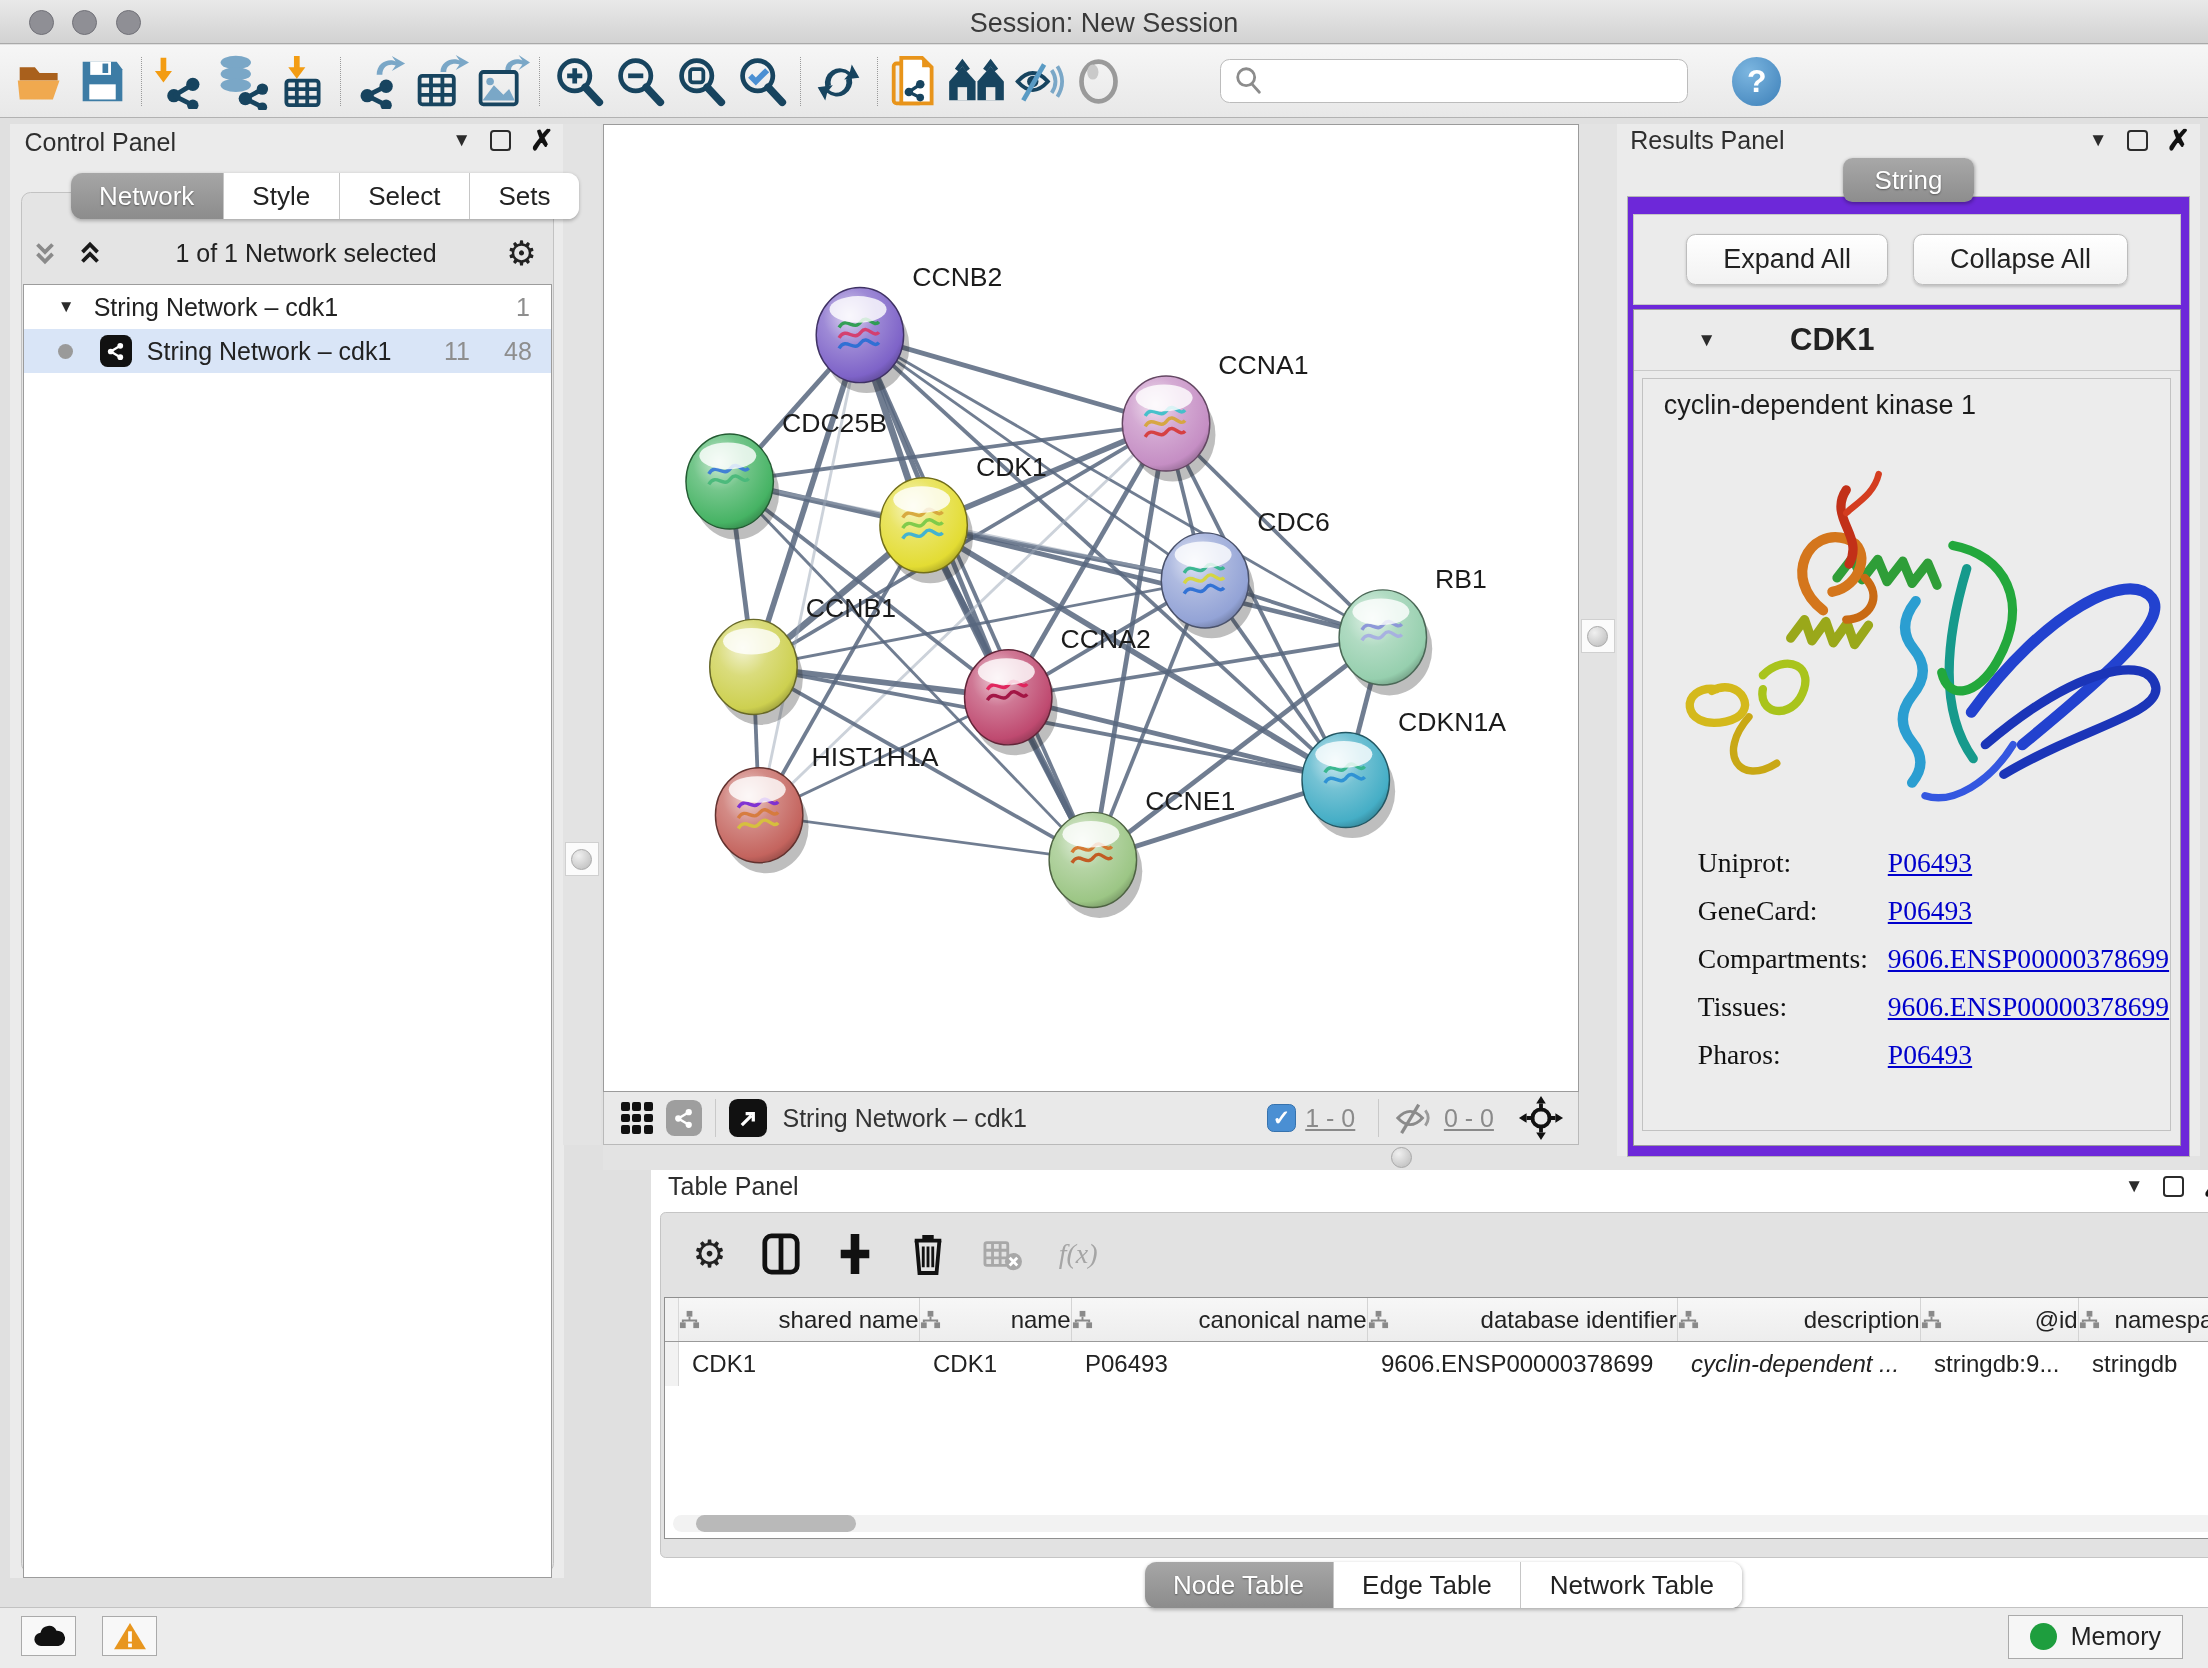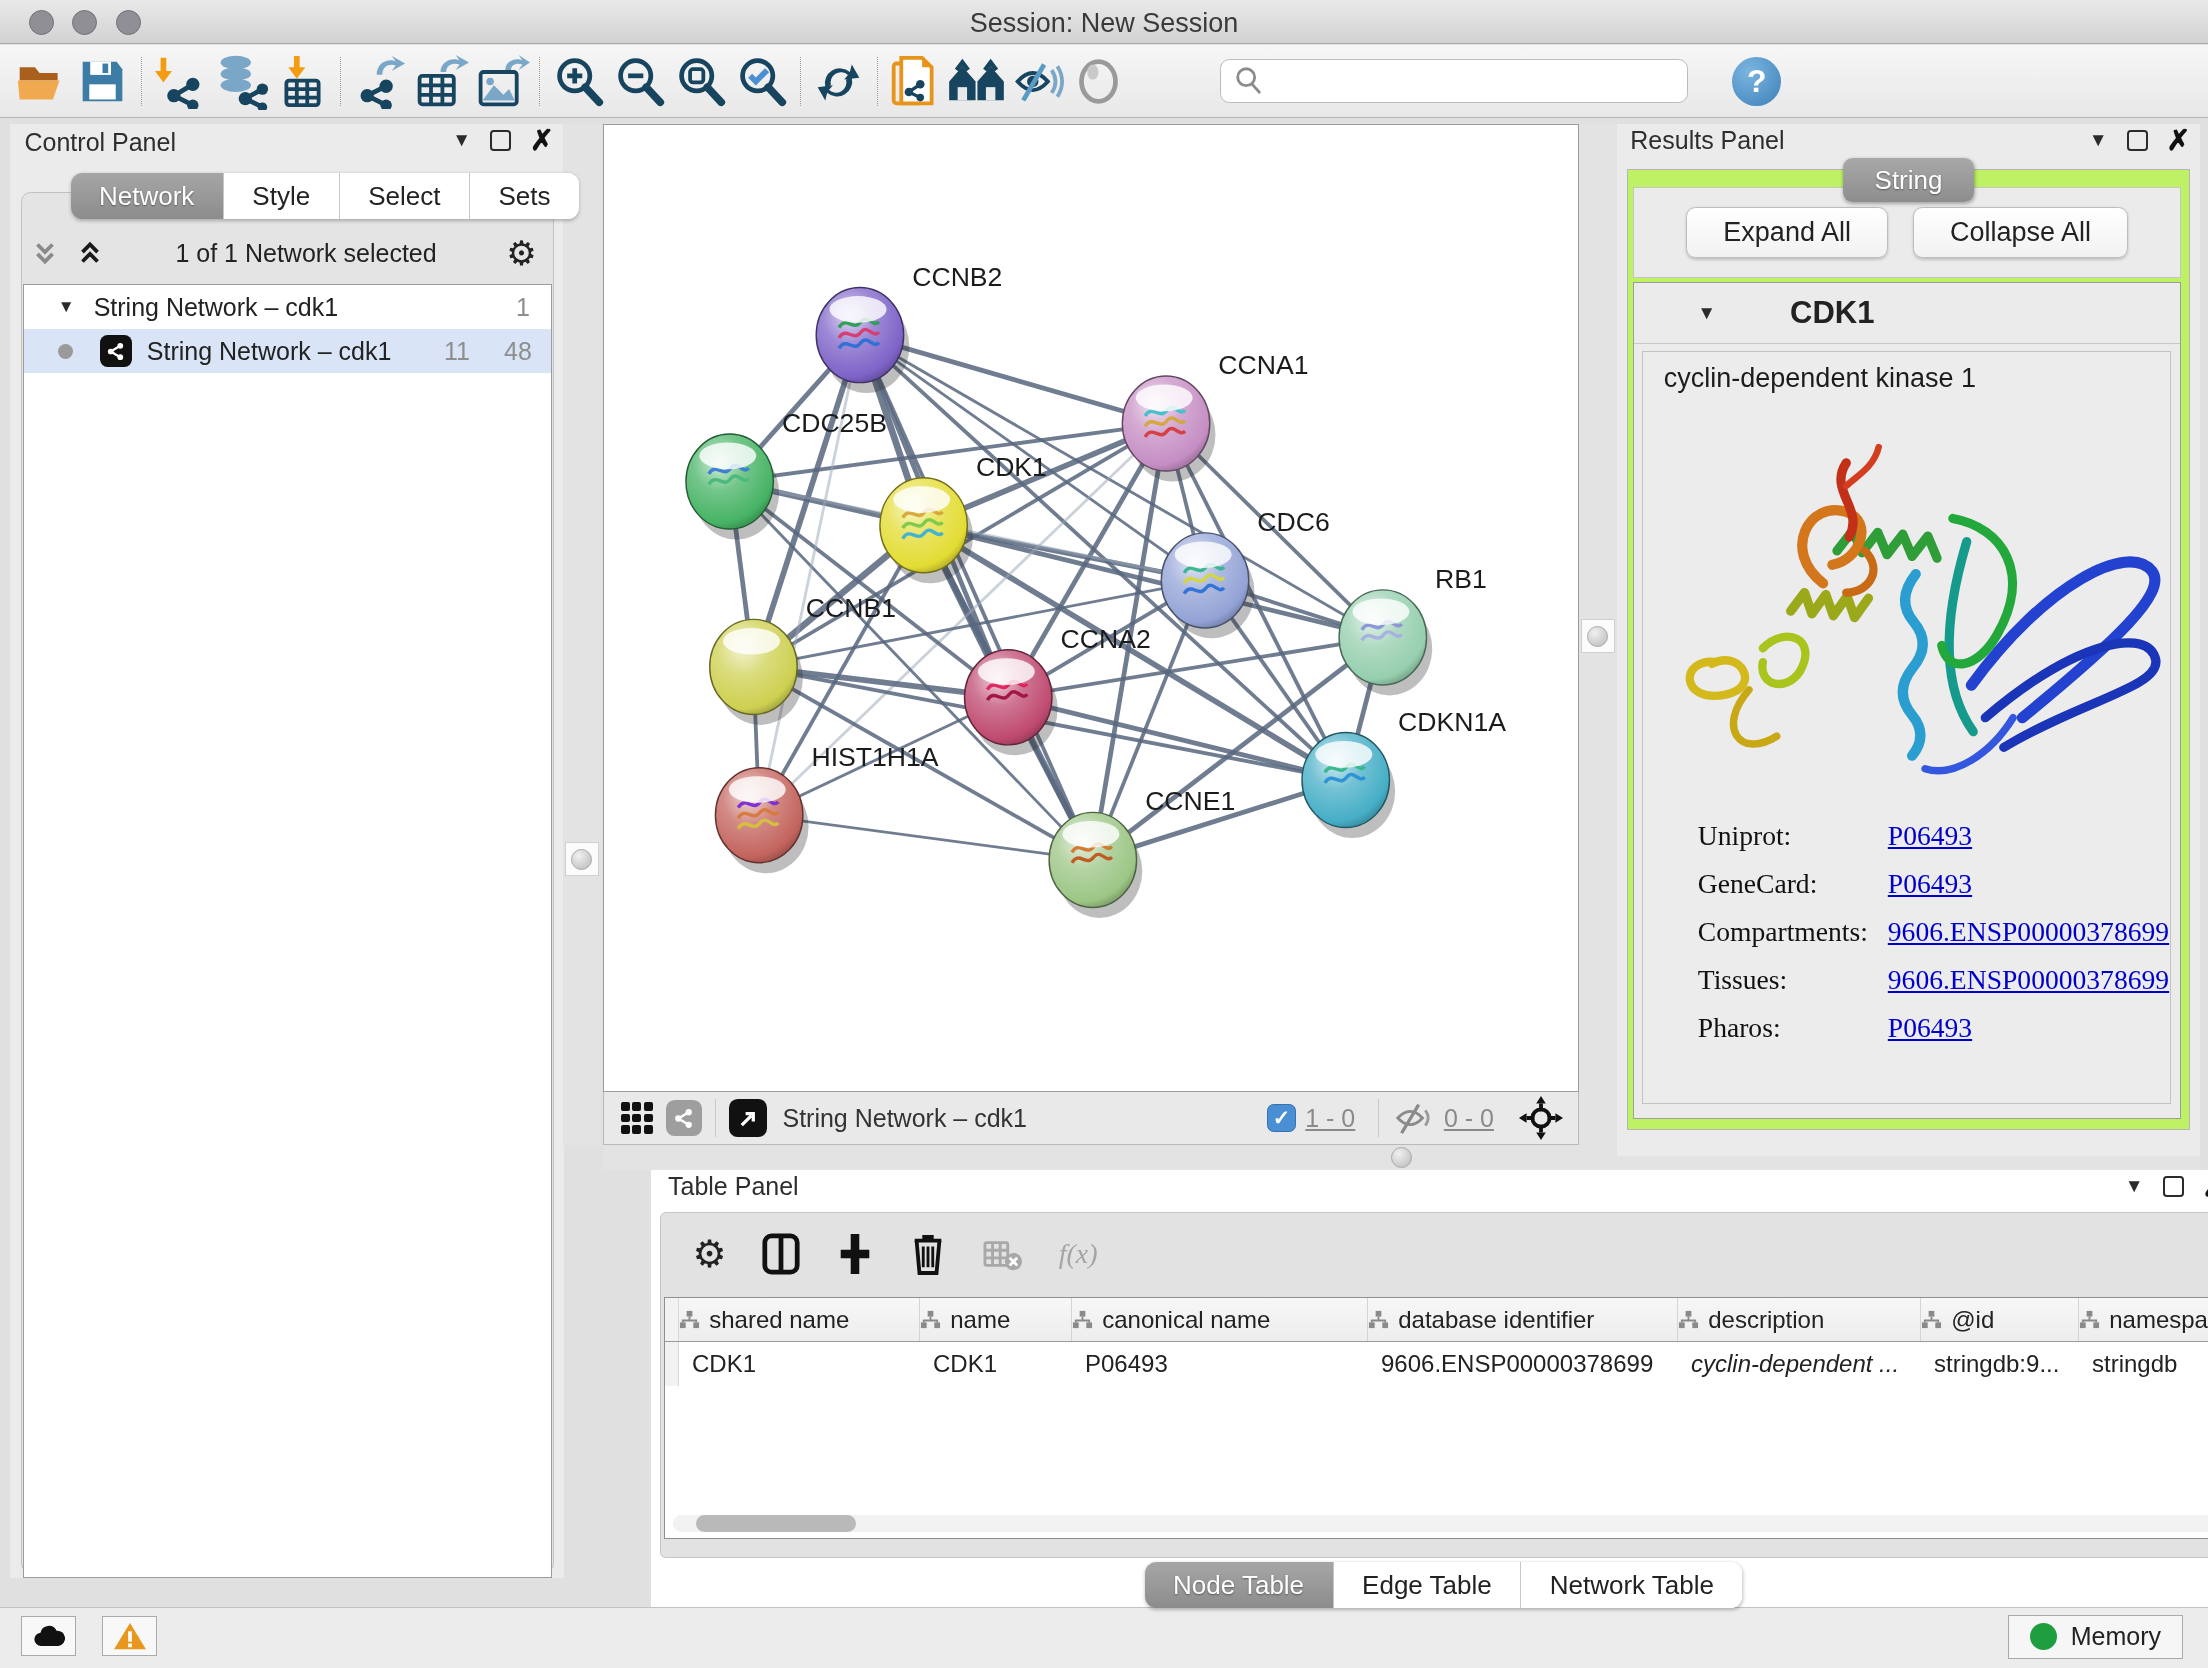--- a/index.html
+++ b/index.html
@@ -80,22 +80,22 @@
   .extsq { width:38px; height:38px; background:#111; border-radius:8.6px; display:flex; align-items:center; justify-content:center; }
   .hsplit { position:absolute; left:603px; top:1145px; width:1597px; height:25px; background:#e3e3e3;
     display:flex; align-items:center; justify-content:center; }
 
   
   .results-panel { position:absolute; left:1617px; top:124px; width:583px; height:1032px; background:#ebebeb; }
   .rp-title { position:absolute; left:13.3px; top:1.9px; }
   .rp-tab { position:absolute; top:34px; left:50%; transform:translateX(-50%);
     background:linear-gradient(#a8a8a8,#8d8d8d); color:#fff; font-size:26px; padding:6.7px 32px;
     border-radius:9.5px; text-shadow:0 1px 1.9px rgba(0,0,0,.4); box-shadow:0 1.9px 3.8px rgba(0,0,0,.3); z-index:4; }
-  .rp-outer { position:absolute; left:9.5px; top:45px; width:563px; height:961px;
-    background:#bef264; border:1.9px solid #b5b5b5; }
+  .rp-outer { position:absolute; left:9.5px; top:72px; width:563px; height:961px;
+    background:#6d28d9; border:1.9px solid #b5b5b5; }
   .rp-btnrow { position:absolute; left:5.7px; top:17px; width:548px; height:91px; border:1.9px solid #c6c6c6;
     display:flex; align-items:center; justify-content:center; gap:25px; background:#ebebeb; }
   .rp-btn { background:linear-gradient(#ffffff,#f2f2f2); border:1.9px solid #bdbdbd; border-radius:9.5px;
     font-size:27px; padding:8.6px 36px; box-shadow:0 1.9px 2.9px rgba(0,0,0,.18); }
   .rp-main { position:absolute; left:5.7px; top:112px; width:548px; height:837px; border:1.9px solid #9d9d9d; background:#ebebeb; }
   .gene-hdr { height:61px; display:flex; align-items:center; border-bottom:1.9px solid #c9c9c9; }
   .gene-hdr .tri { margin-left:63px; }
   .gene-hdr .sym { font-size:31px; font-weight:bold; margin-left:74px; }
   .gene-inner { position:absolute; left:7.6px; top:68px; width:529px; height:753px; border:1.9px solid #c2c2c2; background:#ececec; }
   .gene-desc { font-size:27px; color:#1c1c1c; padding:11.4px 0 0 21px; }
@@ -109,21 +109,21 @@
   
   .table-panel { position:absolute; left:651px; top:1170px; width:1585px; height:438px; background:#ffffff; }
   .tp-title { position:absolute; left:17px; top:1.9px; }
   .tp-box { position:absolute; left:8.6px; top:42px; width:1567px; height:346px;
     background:#e2e2e2; border:1.9px solid #c5c5c5; border-radius:5.7px; }
   .tp-toolbar { height:82px; display:flex; align-items:center; gap:34px; padding-left:32px; }
   .fx { font-family:"Liberation Serif", serif; font-style:italic; font-size:28px; color:#a5a5a5; }
   .ttable { position:absolute; left:3.8px; top:84px; width:1556px; height:242px; background:#fff;
     border:1.9px solid #8f8f8f; overflow:hidden; }
   .thead { display:flex; height:44px; background:linear-gradient(#f7f7f7,#ededed); border-bottom:1.9px solid #9a9a9a; }
-  .th { display:flex; align-items:center; justify-content:flex-start; gap:9.5px; font-size:24px; color:#222;
+  .th { display:flex; align-items:center; justify-content:space-between; gap:9.5px; font-size:24px; color:#222;
     border-right:1.9px solid #d4d4d4; overflow:hidden; white-space:nowrap; flex:none; }
   .trowd { display:flex; height:44px; }
   .td { font-size:24px; padding:7.6px 0 0 13.3px; overflow:hidden; white-space:nowrap; flex:none; }
   .rowhdr { width:13.3px; background:#f2f2f2; border-right:1px solid #d8d8d8; flex:none; }
   .hscroll { position:absolute; left:7.6px; bottom:5.7px; width:1541px; height:17px; background:#f2f2f2; border-radius:8.6px; }
   .hthumb { position:absolute; left:23px; top:0; width:160px; height:17px; background:#b9b9b9; border-radius:8.6px; }
   .tp-tabs { left:50%; transform:translateX(-50%); top:392px; }
 
   
   .statusbar { position:absolute; left:0; top:1607px; width:100%; height:61px; background:#ececec; border-top:1.9px solid #c2c2c2; }

